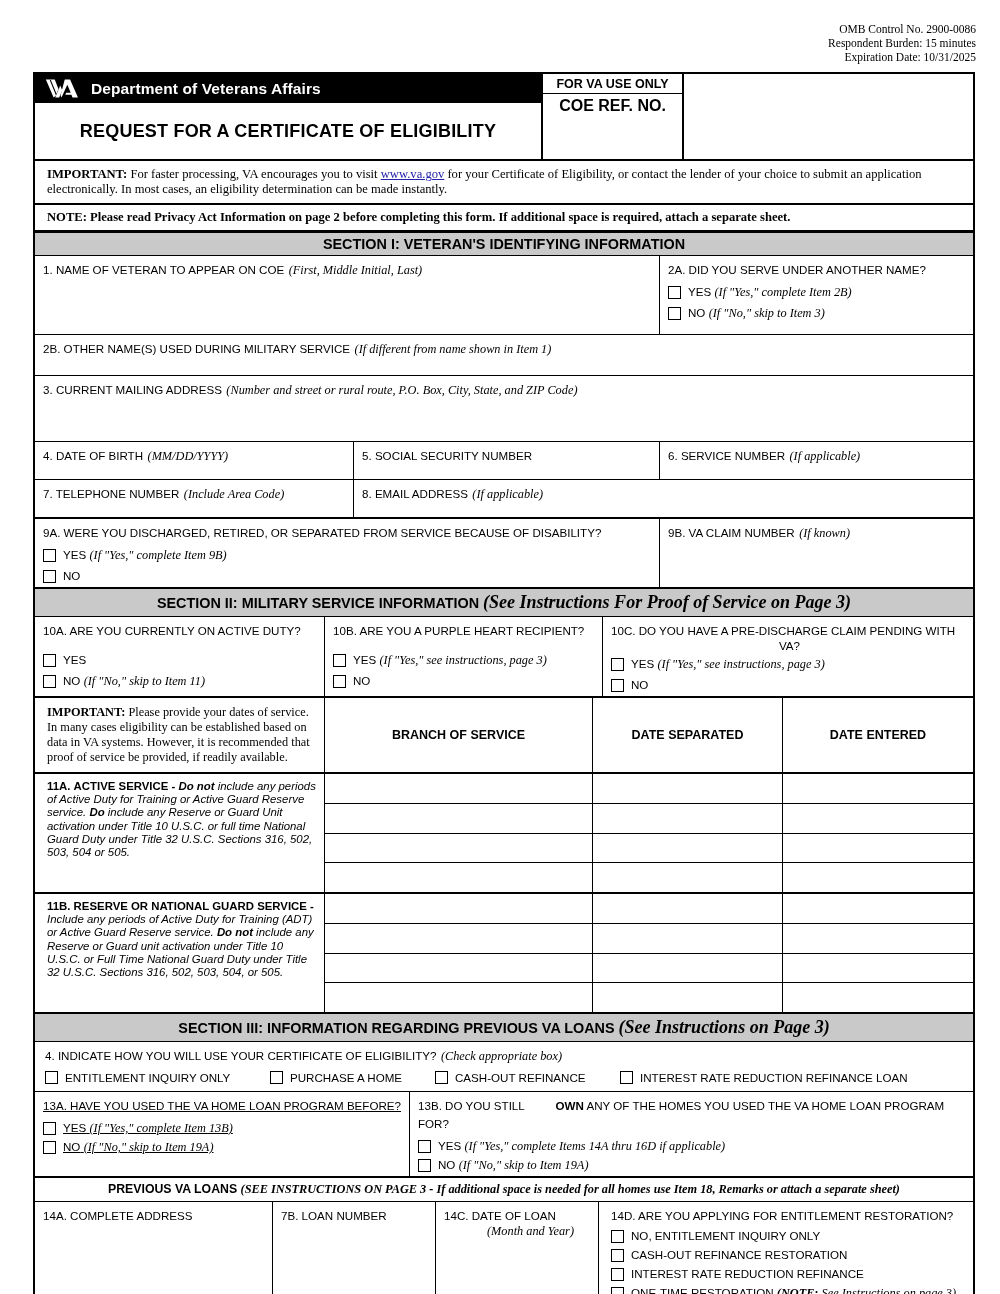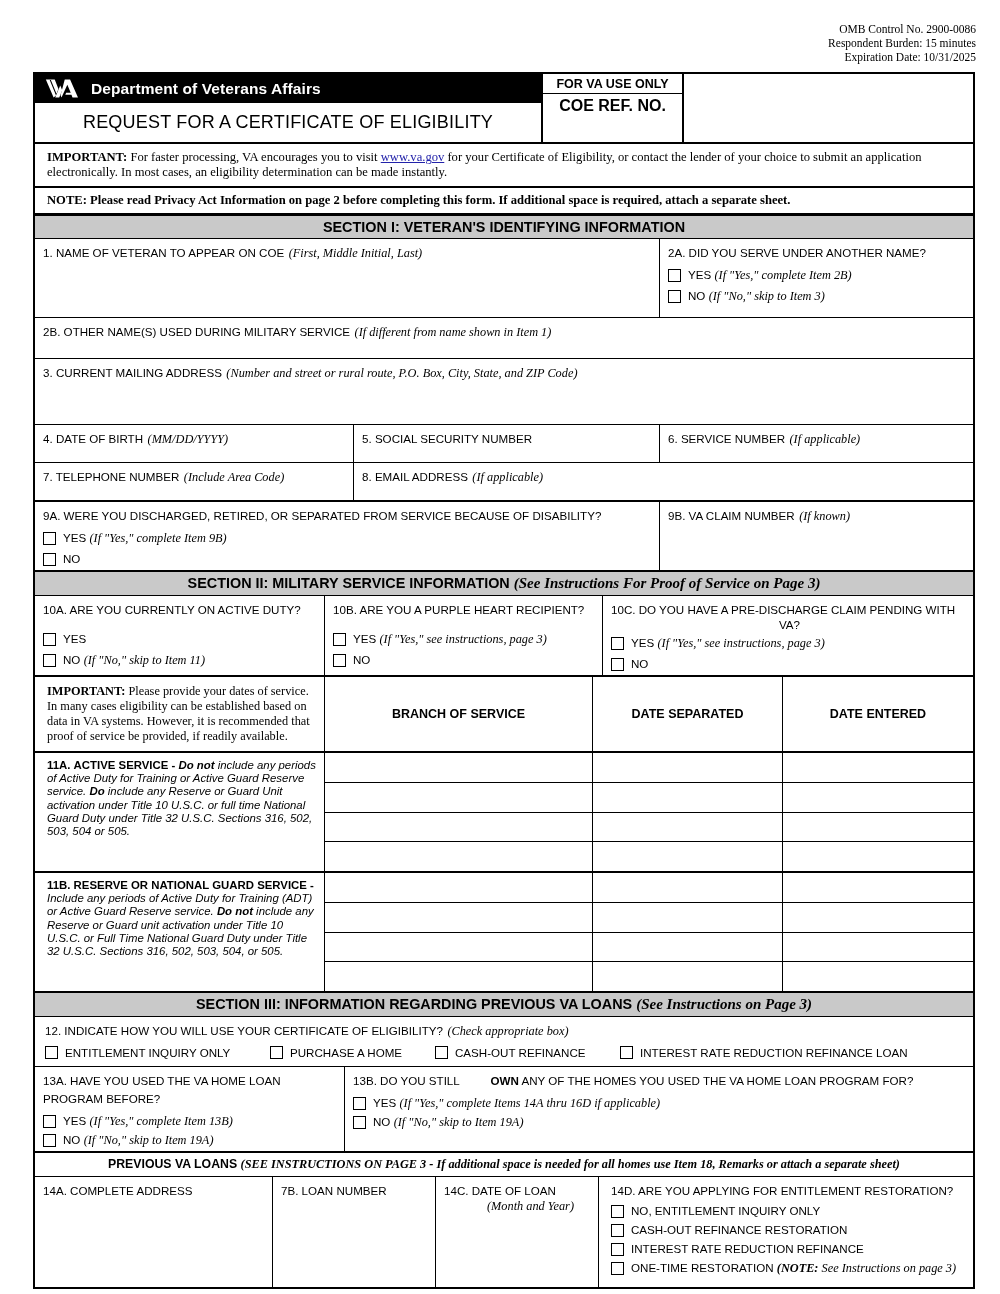--- a/index.html
+++ b/index.html
@@ -30,22 +30,22 @@
   
   .masthead{display:flex;border-bottom:2.5px solid #000;}
   .mast-left{width:508px;border-right:2.5px solid #000;box-sizing:border-box;}
   .va-bar{
     background:#000;color:#fff;height:29px;display:flex;align-items:center;
     padding-left:9px;
   }
   .va-logo{width:36px;height:21px;margin-right:11px;flex:0 0 auto;}
   .va-dept{font-size:15.5px;font-weight:bold;letter-spacing:.1px;}
   .mast-title{
-    height:39px;display:flex;align-items:center;justify-content:center;
-    font-size:18px;font-weight:normal;letter-spacing:.2px;
+    height:56px;display:flex;align-items:center;justify-content:center;
+    font-size:18px;font-weight:bold;letter-spacing:.2px;
   }
   .mast-coe{width:141px;border-right:2.5px solid #000;box-sizing:border-box;}
   .coe-top{
     height:19px;display:flex;align-items:center;justify-content:center;
     font-size:12.5px;font-weight:bold;border-bottom:1.4px solid #000;
   }
   .coe-ref{
     height:23px;display:flex;align-items:center;justify-content:center;
     font-size:16px;font-weight:bold;
   }
@@ -73,21 +73,21 @@
 
   
   .secbar{
     background:#c9c9c9;
     text-align:center;
     font-size:14.4px;font-weight:bold;
     padding:3px 0 3px;
     border-bottom:1.4px solid #000;
     border-top:1.4px solid #000;
   }
-  .secbar .it{font-family:"Liberation Serif",serif;font-size:15px;}
+  .secbar .it{font-family:"Liberation Serif",serif;font-size:18px;}
 
   
   .row{display:flex;border-bottom:1.4px solid #000;}
   .row.heavy{border-bottom:2.5px solid #000;}
   .row:last-child{border-bottom:none;}
   .cell{box-sizing:border-box;padding:4px 5px 4px 8px;border-right:1.4px solid #000;}
   .cell:last-child{border-right:none;}
   .lbl{font-size:11.6px;line-height:14px;}
   .it{font-family:"Liberation Serif", serif;font-style:italic;font-size:12.3px;}
   .bit{font-family:"Liberation Serif", serif;font-style:italic;font-size:12.3px;font-weight:bold;}
@@ -381,21 +381,21 @@
             <div style="flex:1;"></div>
           </div>
       </div>
     </div>
 
     <div class="secbar" style="border-top:2.5px solid #000;">
       <span>SECTION III: INFORMATION REGARDING PREVIOUS VA LOANS </span><span class="it">(See Instructions on Page 3)</span>
     </div>
 
     <div class="item12">
-      <span class="lbl">12. INDICATE HOW YOU WILL USE YOUR CERTIFICATE OF ELIGIBILITY?</span>
+      <span class="lbl">4. INDICATE HOW YOU WILL USE YOUR CERTIFICATE OF ELIGIBILITY?</span>
       <span class="it">(Check appropriate box)</span>
       <div class="opts">
         <div class="opt" style="width:225px;">
           <span class="cb"></span>
           <span class="cbtxt">ENTITLEMENT INQUIRY ONLY</span>
         </div>
         <div class="opt" style="width:165px;">
           <span class="cb"></span>
           <span class="cbtxt">PURCHASE A HOME</span>
         </div>
@@ -404,21 +404,21 @@
           <span class="cbtxt">CASH-OUT REFINANCE</span>
         </div>
         <div class="opt">
           <span class="cb"></span>
           <span class="cbtxt">INTEREST RATE REDUCTION REFINANCE LOAN</span>
         </div>
       </div>
     </div>
 
     <div class="row heavy" style="min-height:60px;">
-      <div class="cell" style="width:310px;">
+      <div class="cell" style="width:375px;text-decoration:underline;">
         <span class="lbl">13A. HAVE YOU USED THE VA HOME LOAN PROGRAM BEFORE?</span>
         <div class="cbrow">
           <span class="cb"></span>
           <span class="cbtxt"><span>YES</span> <span class="it">(If "Yes," complete Item 13B)</span></span>
         </div>
         <div class="cbrow" style="margin-top:5px;">
           <span class="cb"></span>
           <span class="cbtxt"><span>NO</span> <span class="it">(If "No," skip to Item 19A)</span></span>
         </div>
       </div>

